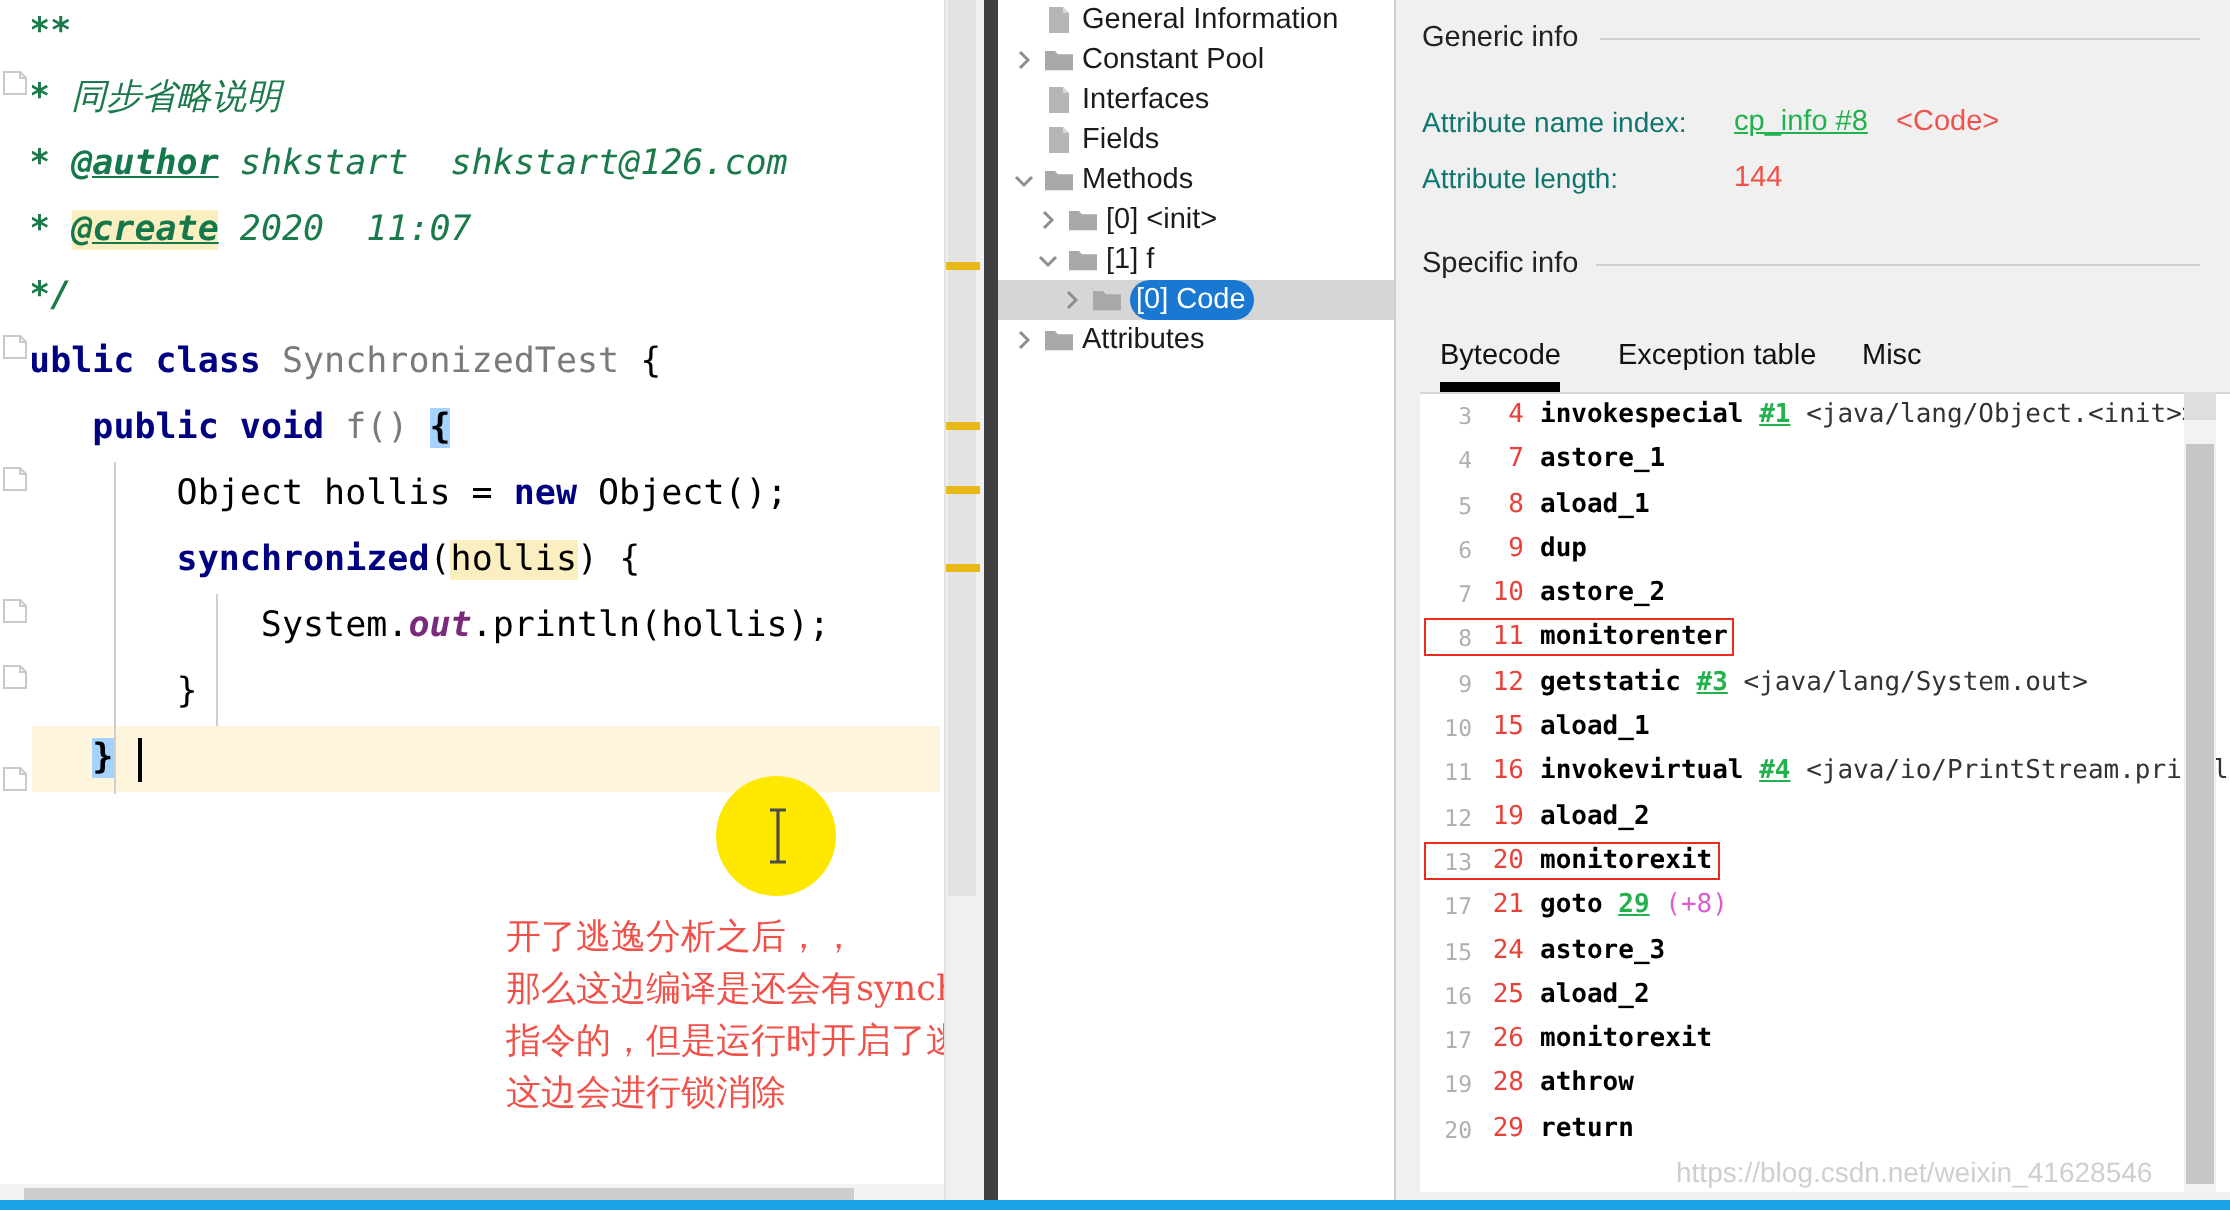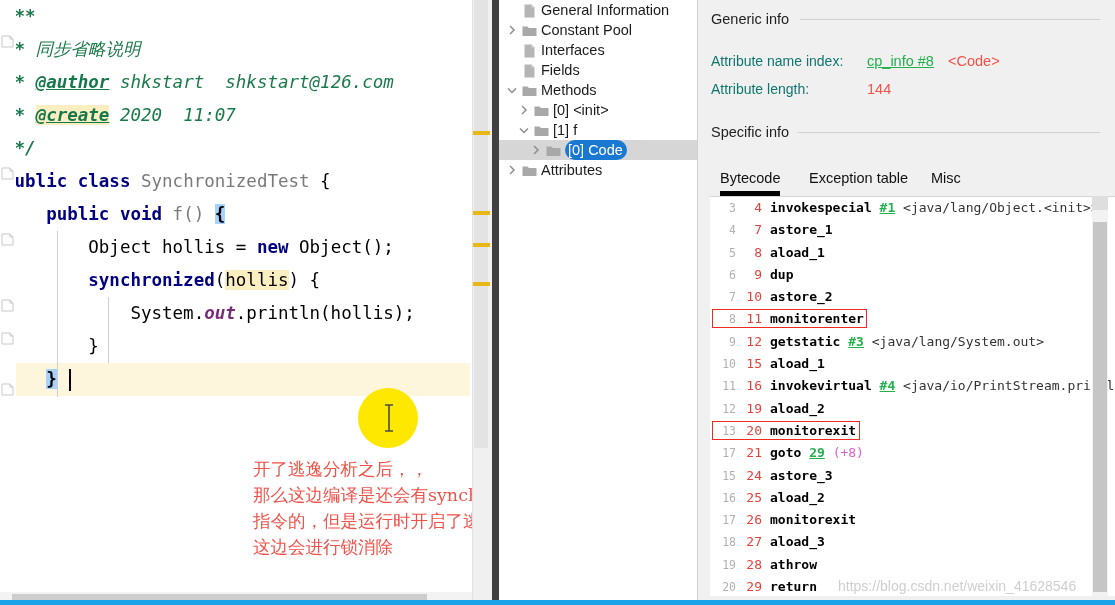--- a/index.html
+++ b/index.html
@@ -453,25 +453,20 @@
         <span class="bc-ln">16</span>
         <span class="bc-off">25</span>
         <span class="bc-op"><span>aload_2</span></span>
       </div>
       <div class="bc-row">
         <span class="bc-ln">17</span>
         <span class="bc-off">26</span>
         <span class="bc-op"><span>monitorexit</span></span>
       </div>
       <div class="bc-row">
-        <span class="bc-ln">18</span>
-        <span class="bc-off">27</span>
-        <span class="bc-op"><span>aload_3</span></span>
-      </div>
-      <div class="bc-row">
         <span class="bc-ln">19</span>
         <span class="bc-off">28</span>
         <span class="bc-op"><span>athrow</span></span>
       </div>
       <div class="bc-row">
         <span class="bc-ln">20</span>
         <span class="bc-off">29</span>
         <span class="bc-op"><span>return</span></span>
       </div>
     </div>

